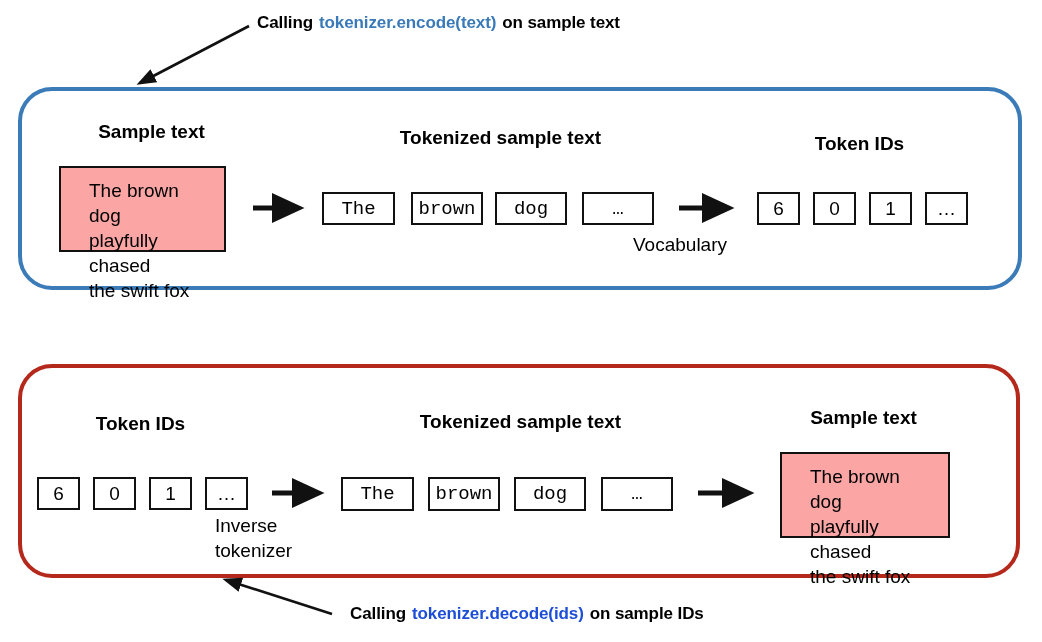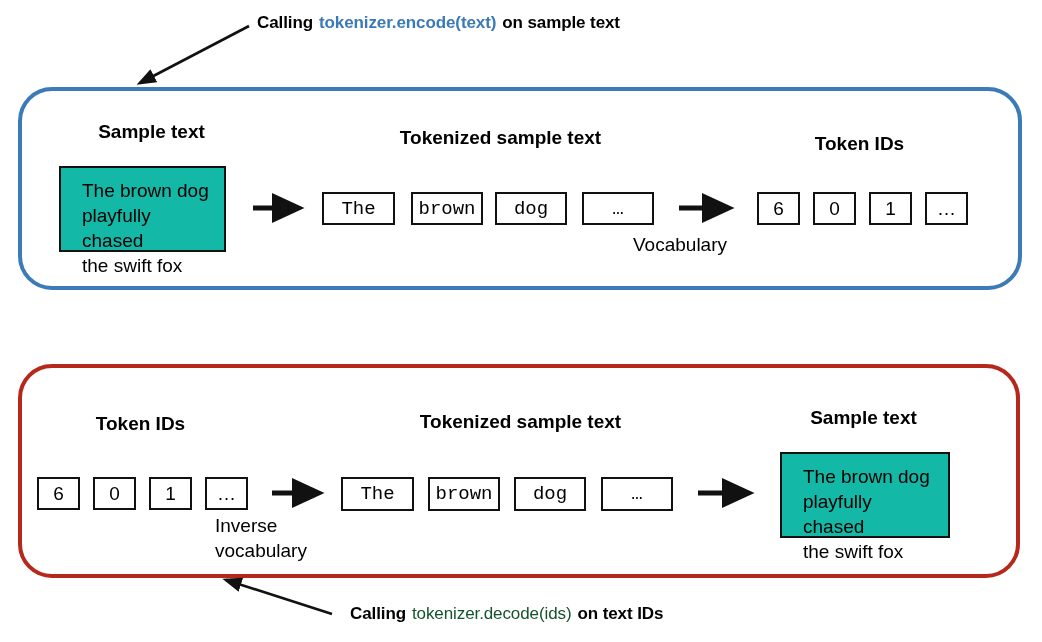--- a/index.html
+++ b/index.html
@@ -25,22 +25,22 @@
     font-weight: bold;
     font-size: 17px;
     white-space: nowrap;
     letter-spacing: -0.1px;
   }
   .caption .code-blue {
     color: #3a7ab8;
     font-weight: bold;
   }
   .caption .code-red {
-    color: #14532d;
-    font-weight: normal;
+    color: #1d4ed8;
+    font-weight: bold;
   }
   .caption .gap { display: inline-block; width: 6px; }
 
   
   .panel {
     position: absolute;
     border-radius: 34px;
     background: transparent;
     box-sizing: border-box;
   }
@@ -54,24 +54,24 @@
     font-size: 19px;
     white-space: nowrap;
     text-align: center;
   }
 
   
   .textbox {
     position: absolute;
     border: 2.5px solid #111111;
     box-sizing: border-box;
-    background: #14b8a6;
+    background: #fca5a5;
     font-size: 19px;
     line-height: 25px;
-    padding: 10px 12px 8px 21px;
+    padding: 10px 12px 8px 28px;
     white-space: pre-line;
   }
   .tokenbox {
     position: absolute;
     border: 2.5px solid #111111;
     box-sizing: border-box;
     background: #ffffff;
     font-size: 19px;
     display: flex;
     align-items: center;
@@ -150,28 +150,28 @@
   <div class="idbox" style="left:93px; top:477px; width:43px; height:33px;">0</div>
   <div class="idbox" style="left:149px; top:477px; width:43px; height:33px;">1</div>
   <div class="idbox" style="left:205px; top:477px; width:43px; height:33px;">…</div>
 
   <div class="tokenbox" style="left:341px; top:477px; width:73px; height:34px;">The</div>
   <div class="tokenbox" style="left:428px; top:477px; width:72px; height:34px;">brown</div>
   <div class="tokenbox" style="left:514px; top:477px; width:72px; height:34px;">dog</div>
   <div class="tokenbox" style="left:601px; top:477px; width:72px; height:34px;">…</div>
 
   <div class="sublabel" style="left:215px; top:513px; width:150px;">Inverse
-vocabulary</div>
+tokenizer</div>
 
   <div class="textbox" style="left:780px; top:452px; width:170px; height:86px;">The brown dog
 playfully chased
 the swift fox</div>
 
   <div class="caption" style="left:350px; top:604px;">
-    <span>Calling</span><span class="gap"></span><span class="code-red">tokenizer.decode(ids)</span><span class="gap"></span><span>on text IDs</span>
+    <span>Calling</span><span class="gap"></span><span class="code-red">tokenizer.decode(ids)</span><span class="gap"></span><span>on sample IDs</span>
   </div>
 
   <svg class="overlay" viewBox="0 0 1042 642">
     <defs>
       <marker id="ah" markerWidth="7" markerHeight="7" refX="5.2" refY="3" orient="auto">
         <path d="M0,0 L6.5,3 L0,6 z" fill="#111111"></path>
       </marker>
       <marker id="ah-thin" markerWidth="8" markerHeight="8" refX="6" refY="3.2" orient="auto">
         <path d="M0,0.4 L7.5,3.2 L0,6 z" fill="#111111"></path>
       </marker>

